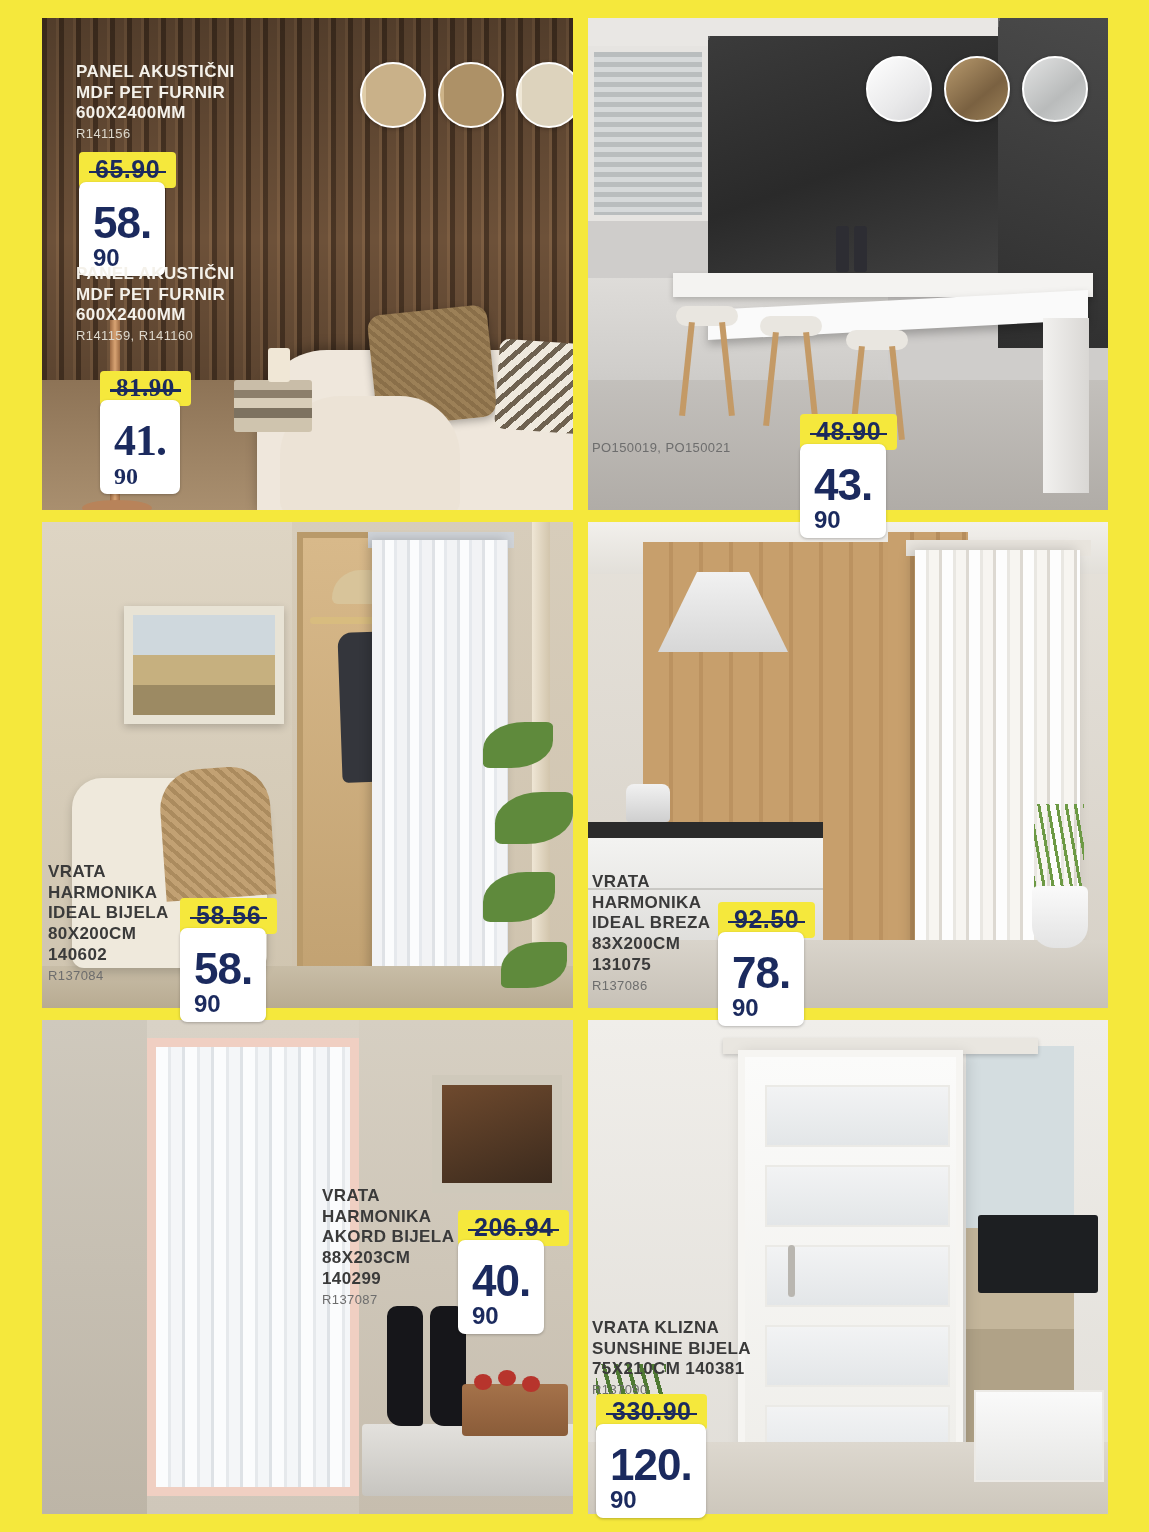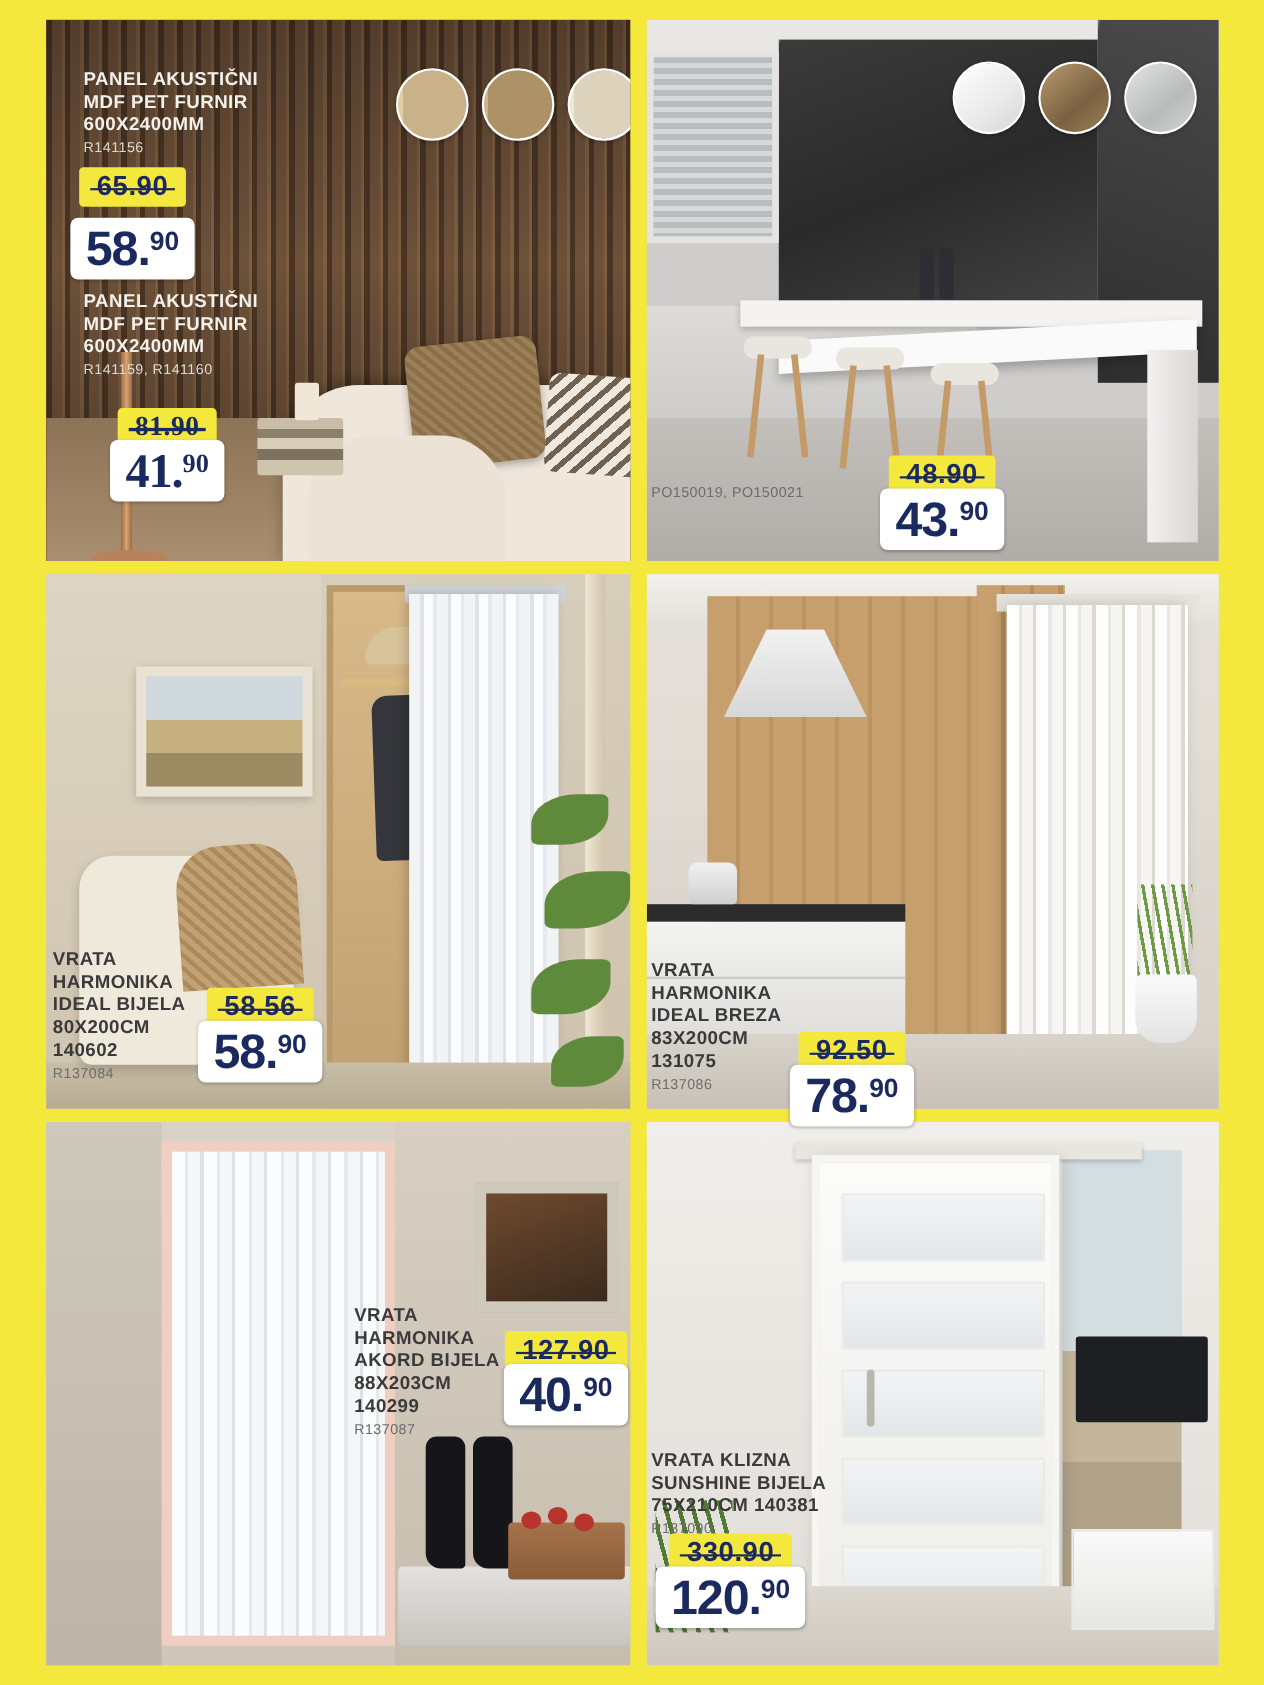--- a/index.html
+++ b/index.html
@@ -46,25 +46,26 @@
   .old-price .strike {
     position: absolute;
     left: 10px; right: 10px;
     top: 52%;
     height: 2.5px;
     background: #1b2a5e;
   }
   .new-price {
     background: #fff;
     border-radius: 7px;
-    padding: 8px 14px 6px 14px;
+    padding: 20px 14px 6px 14px;
     display: flex;
     align-items: flex-start;
     box-shadow: 0 1px 3px rgba(0,0,0,.25);
     z-index: 3;
+    flex-direction: column;
   }
   .new-price .int {
     color: #1b2a5e;
     font-weight: 800;
     font-size: 44px;
     line-height: 0.95;
     letter-spacing: -1px;
   }
   .new-price .dec {
     color: #1b2a5e;
@@ -463,21 +464,21 @@
     </div>
   </div>
 
   <div class="caption light" style="left:76px; top:62px;">
     <div class="name">PANEL AKUSTIČNI
 MDF PET FURNIR
 600X2400MM</div>
     <div class="code">R141156</div>
   </div>
 
-  <div class="price-block" style="left:64px; top:152px;gap:16px;">
+  <div class="price-block" style="left:79px; top:152px;">
     <div class="old-price">
       <span>65.90</span>
       <span class="strike"></span>
     </div>
     <div class="new-price">
       <span class="int">58.</span>
       <span class="dec">90</span>
     </div>
   </div>
 
@@ -610,21 +611,21 @@
 
   <div class="caption" style="left:592px; top:872px;">
     <div class="name">VRATA
 HARMONIKA
 IDEAL BREZA
 83X200CM
 131075</div>
     <div class="code">R137086</div>
   </div>
 
-  <div class="price-block" style="left:718px; top:902px;margin-top:36px;">
+  <div class="price-block" style="left:718px; top:902px;">
     <div class="old-price">
       <span>92.50</span>
       <span class="strike"></span>
     </div>
     <div class="new-price">
       <span class="int">78.</span>
       <span class="dec">90</span>
     </div>
   </div>
 
@@ -649,21 +650,21 @@
     <div class="name">VRATA
 HARMONIKA
 AKORD BIJELA
 88X203CM
 140299</div>
     <div class="code">R137087</div>
   </div>
 
   <div class="price-block" style="left:458px; top:1210px;">
     <div class="old-price">
-      <span>127.90</span>
+      <span>206.94</span>
       <span class="strike"></span>
     </div>
     <div class="new-price">
       <span class="int">40.</span>
       <span class="dec">90</span>
     </div>
   </div>
 
   <div class="panel" id="p6">
     <div class="wall"></div>

